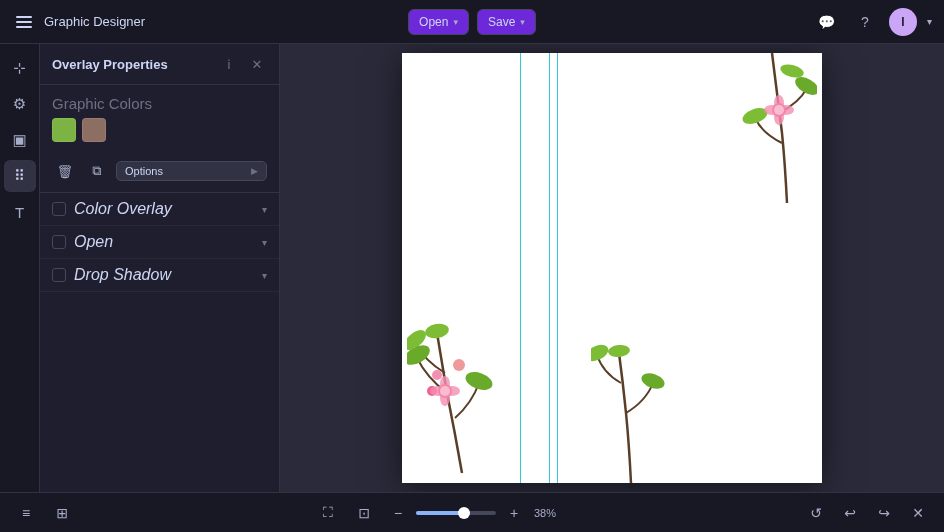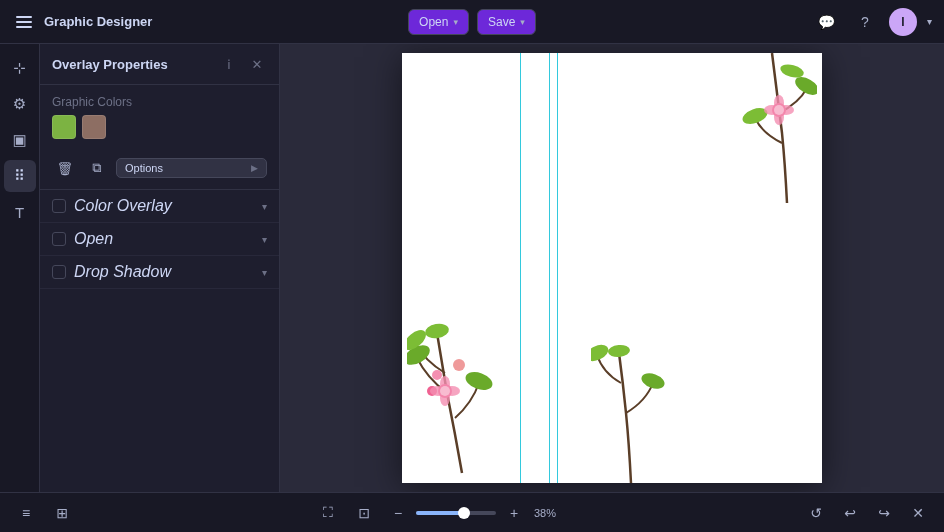--- a/index.html
+++ b/index.html
@@ -38,21 +38,21 @@
       padding: 4px;
     }
     .menu-icon span {
       width: 16px;
       height: 2px;
       background: #cdd6f4;
       border-radius: 1px;
     }
     .app-title {
       font-size: 13px;
-      font-weight: 700;
+      font-weight: 400;
       color: #cdd6f4;
     }
     .topbar-center {
       display: flex;
       align-items: center;
       gap: 8px;
     }
     .btn-dropdown {
       display: flex;
       align-items: center;
@@ -163,21 +163,21 @@
       display: flex;
       align-items: center;
       justify-content: center;
       cursor: pointer;
       color: #6c7086;
       font-size: 13px;
       border-radius: 4px;
     }
 
     .section-label {
-      font-size: 12px;
+      font-size: 15px;
       color: #6c7086;
       padding: 10px 12px 6px;
       text-transform: none;
     }
     .color-swatches {
       display: flex;
       gap: 6px;
       padding: 0 12px 10px;
     }
     .swatch {

